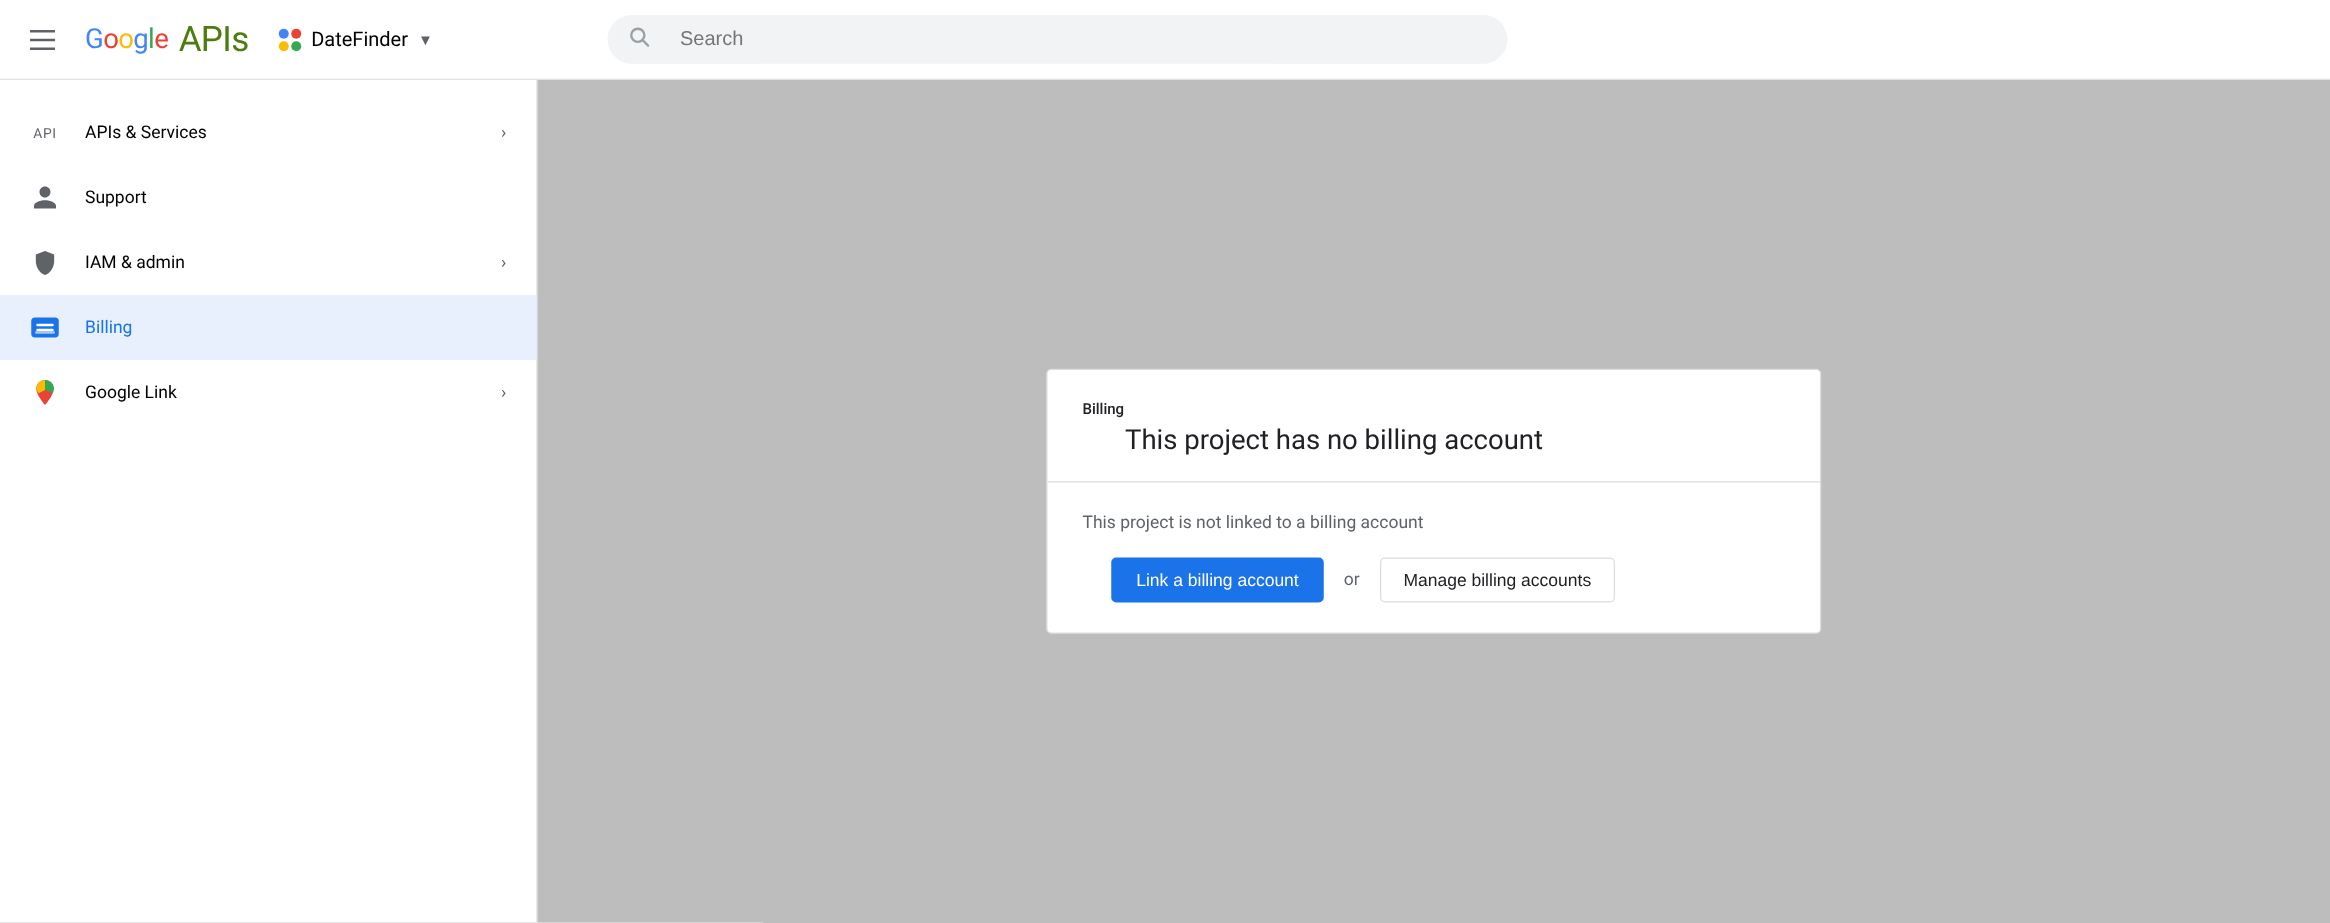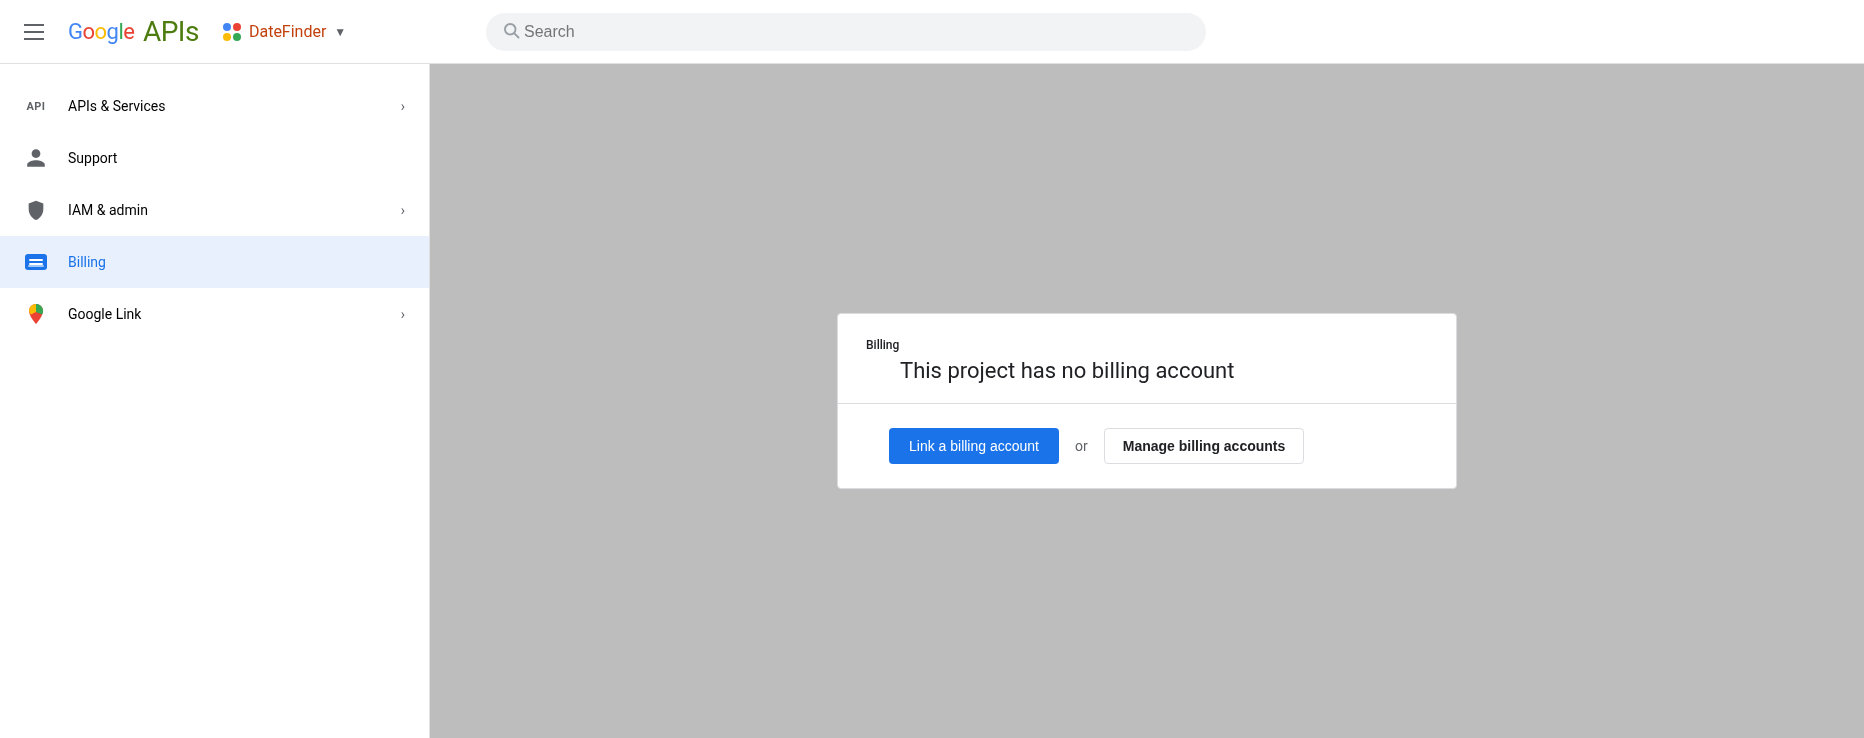--- a/index.html
+++ b/index.html
@@ -69,39 +69,39 @@
       height: 8px;
       background: #5f6368;
       border-radius: 50%;
     }
     .project-dots span:nth-child(1) { background: #4285f4; }
     .project-dots span:nth-child(2) { background: #ea4335; }
     .project-dots span:nth-child(3) { background: #fbbc05; }
     .project-dots span:nth-child(4) { background: #34a853; }
     .project-name {
       font-size: 16px;
-      color: #c2410c;
+      color: #000000;
     }
     .dropdown-arrow {
       color: #5f6368;
       font-size: 12px;
     }
 
     .search-bar {
       flex: 1;
       max-width: 720px;
       margin-left: 40px;
     }
     .search-bar-inner {
       display: flex;
       align-items: center;
       background: #f1f3f4;
       border-radius: 24px;
       padding: 8px 16px;
-      gap: 4px;
+      gap: 24px;
     }
     .search-icon-svg {
       color: #9aa0a6;
       font-size: 18px;
     }
     .search-bar-inner input {
       border: none;
       background: transparent;
       outline: none;
       font-size: 16px;
@@ -147,21 +147,21 @@
     }
     .sidebar-item.active .sidebar-item-label { color: #1a73e8; }
     .sidebar-chevron {
       color: #5f6368;
       font-size: 14px;
     }
 
     
     .api-text {
       font-size: 11px;
-      font-weight: 700;
+      font-weight: 400;
       color: #5f6368;
       letter-spacing: 0.5px;
     }
 
     
     .person-icon svg { fill: #5f6368; }
 
     
     .shield-icon svg { fill: #5f6368; }
 
@@ -257,21 +257,21 @@
       font-weight: 500;
     }
     .btn-secondary {
       background: #fff;
       color: #202124;
       border: 1px solid #dadce0;
       padding: 9px 18px;
       border-radius: 4px;
       font-size: 14px;
       cursor: pointer;
-      font-weight: 700;
+      font-weight: 400;
     }
     .or-text {
       font-size: 14px;
       color: #5f6368;
     }
   </style>
 </head>
 <body>
 
 <div class="topbar">
@@ -373,20 +373,21 @@
 
   </nav>
 
   <div class="content-area">
     <div class="billing-card">
       <div class="billing-card-header">
         <div class="billing-label">Billing</div>
         <div class="billing-title">This project has no billing account</div>
       </div>
       <div class="billing-card-body">
+        <div class="billing-description">This project is not linked to a billing account</div>
         <div class="billing-actions">
           <button class="btn-primary">Link a billing account</button>
           <span class="or-text">or</span>
           <button class="btn-secondary">Manage billing accounts</button>
         </div>
       </div>
     </div>
   </div>
 
 </div>

